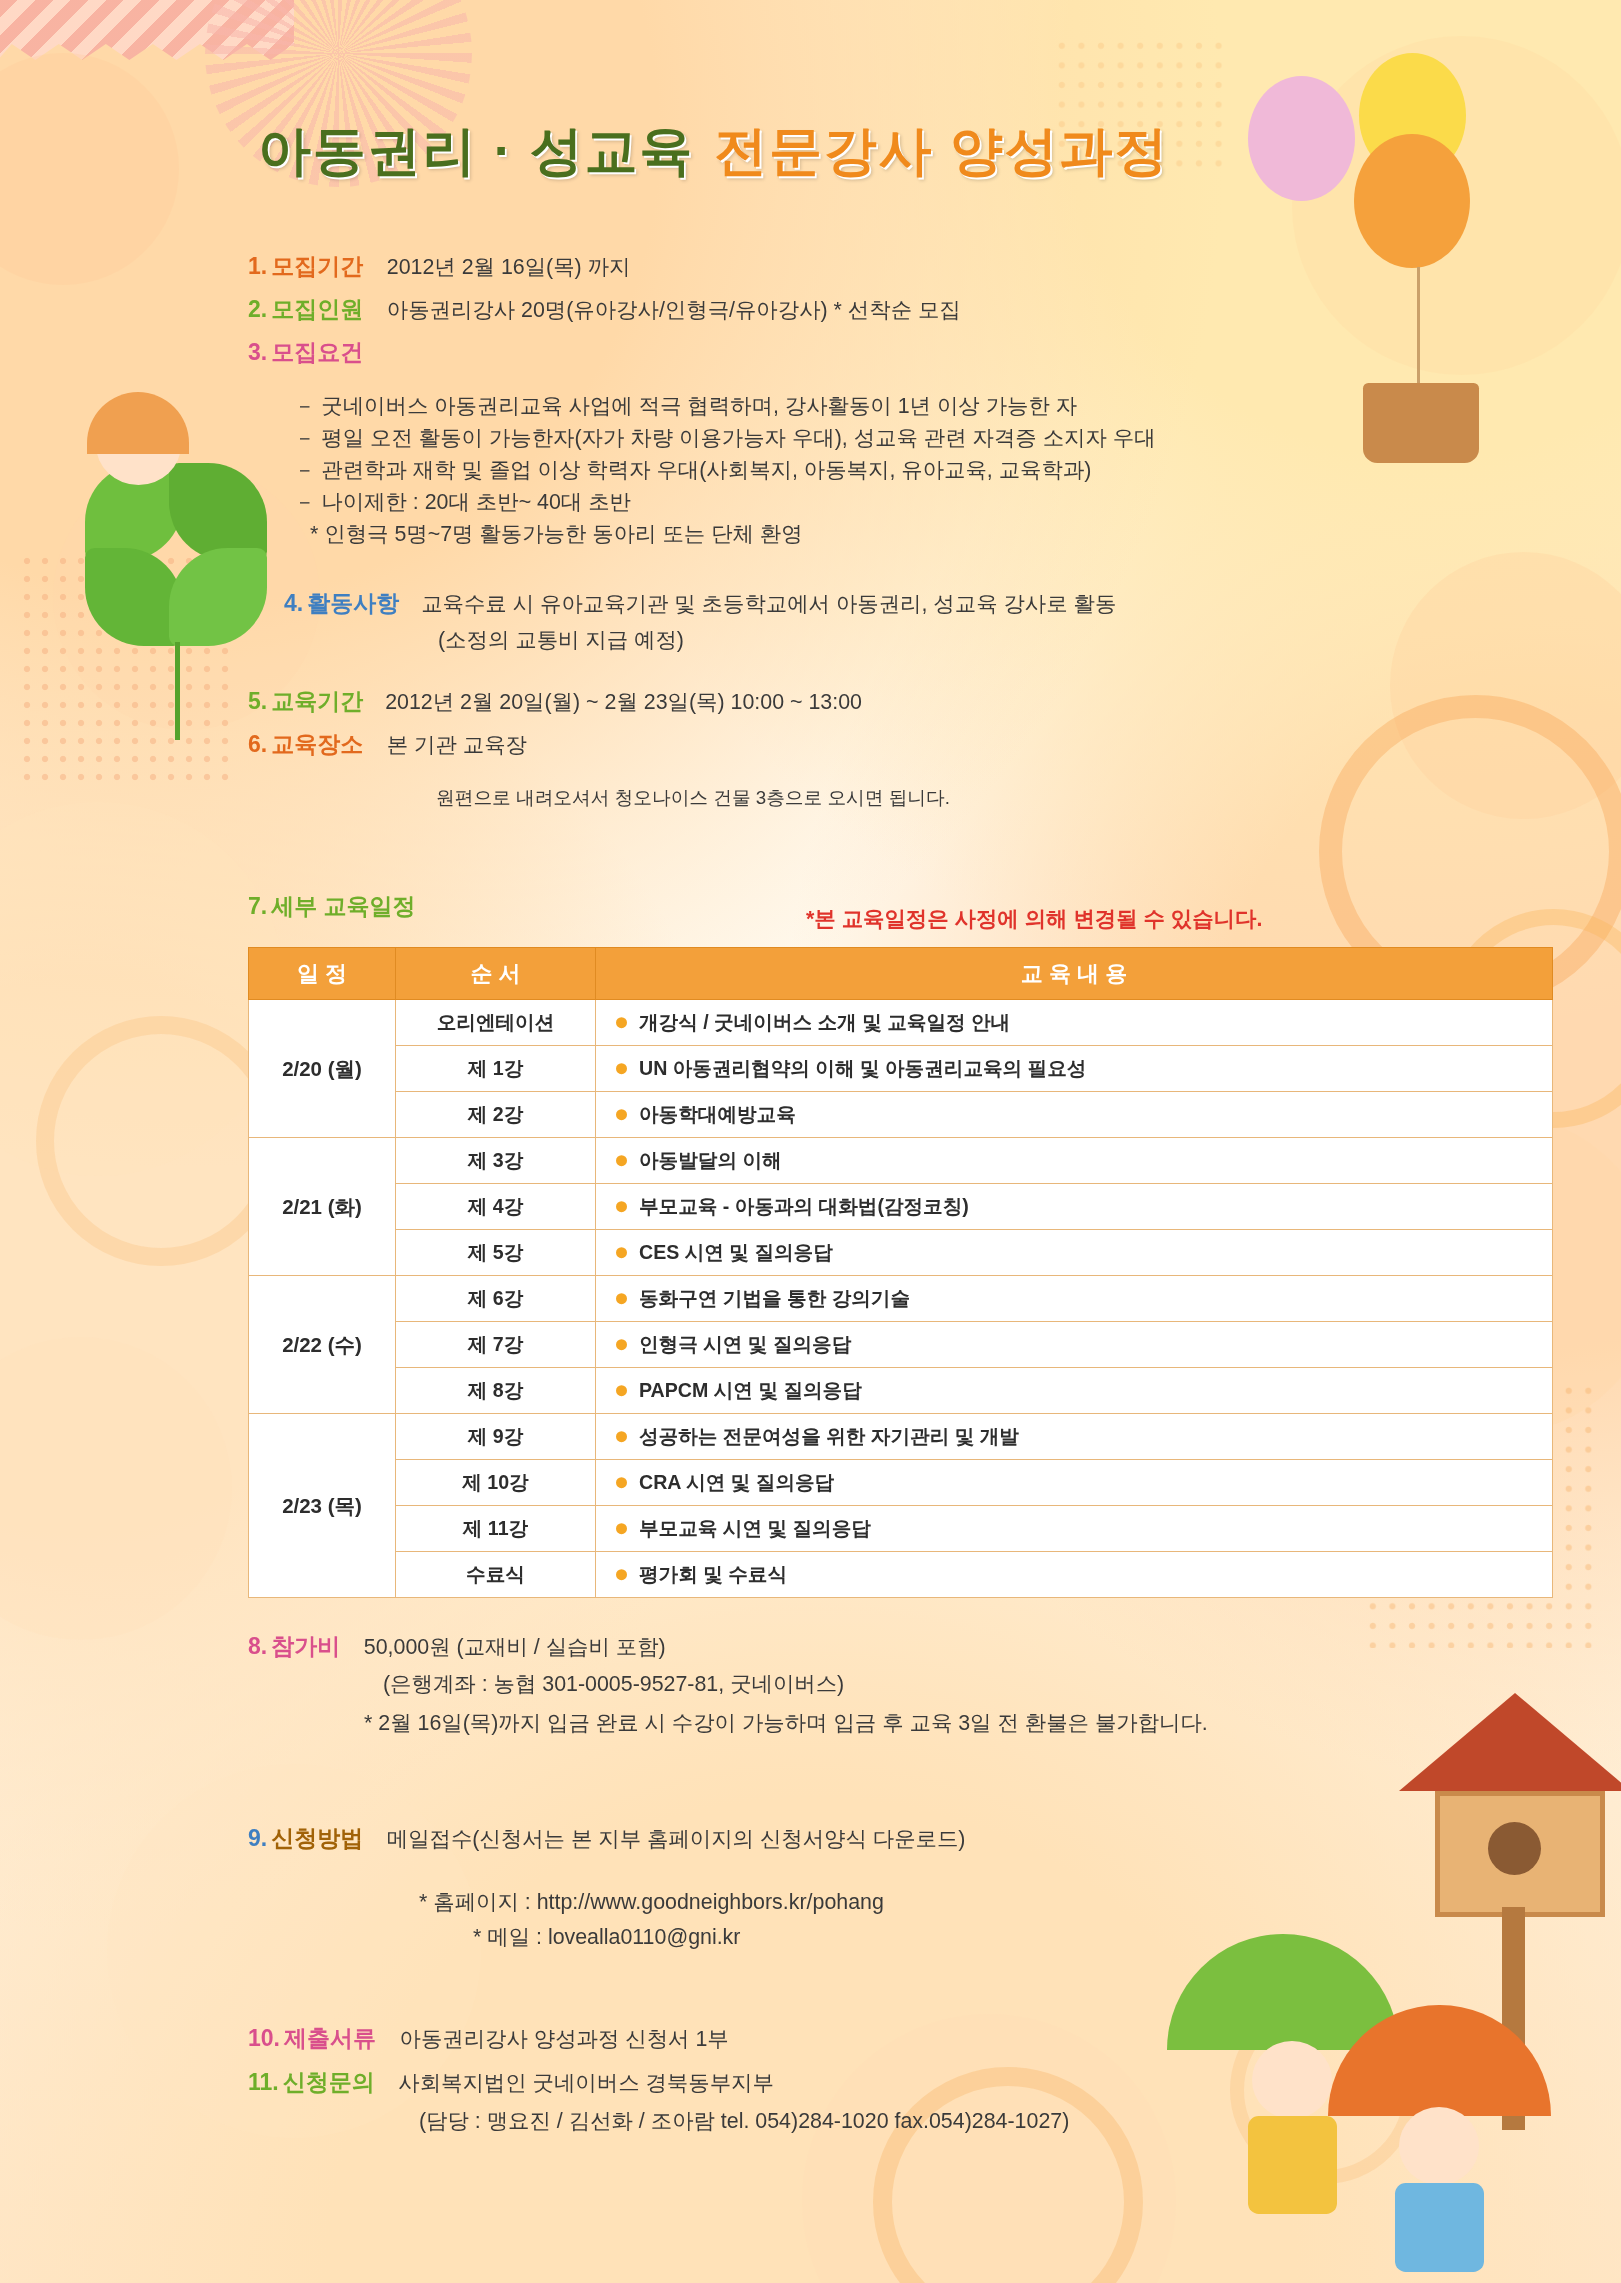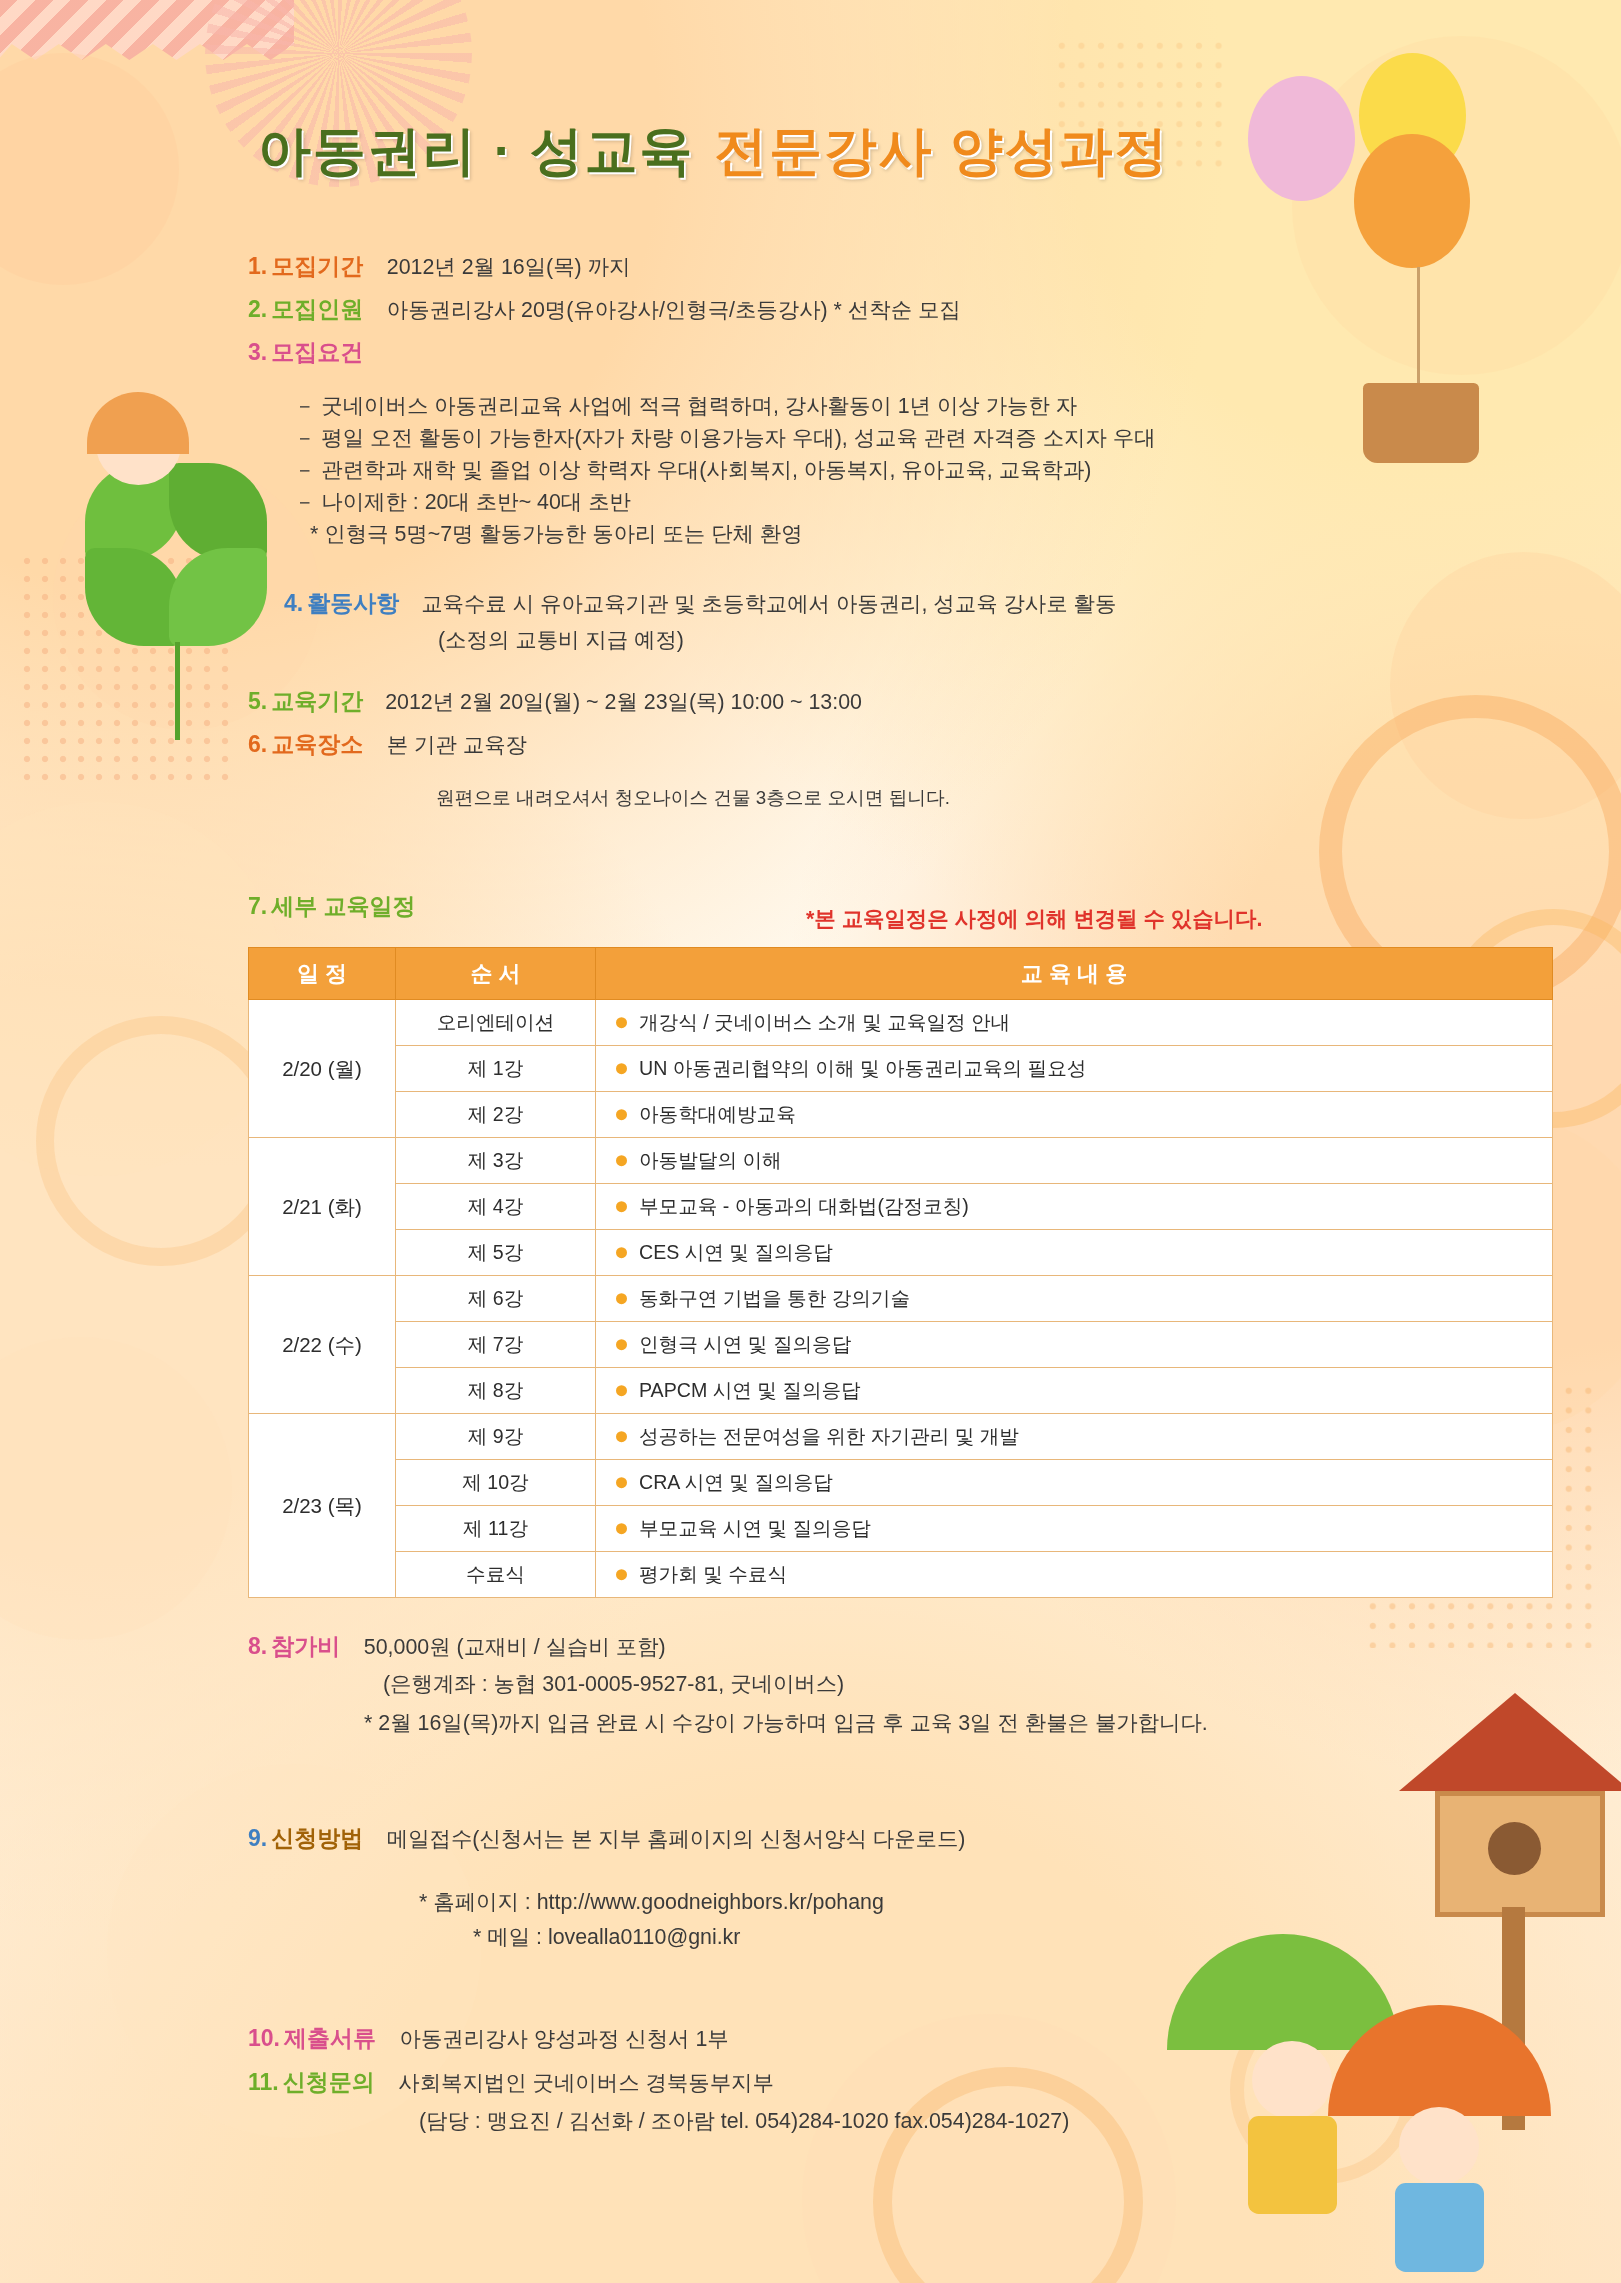--- a/index.html
+++ b/index.html
@@ -44,21 +44,21 @@
   .num-p{color:#d94f8c;font-weight:bold;}
   .num-b{color:#3f7fc1;font-weight:bold;}
   .line{color:#3a3a3a;font-size:21.4px;line-height:1.5;white-space:nowrap;}
   .lbl{font-size:23px;font-weight:bold;white-space:nowrap;}
   .small{font-size:18.7px;color:#3a3a3a;white-space:nowrap;line-height:1.45;}
   
   .tbl{position:absolute;left:248px;top:947px;width:1305px;border-collapse:collapse;}
   .tbl th{background:#f3a03a;color:#fff;font-size:22px;font-weight:bold;
           border:0.9px solid #e08b22;padding:10.7px 0;}
   .tbl td{border:0.9px solid #e8b77a;font-size:19.6px;color:#2d2d2d;padding:9px 0;
-          background:#ffffff;text-align:center;font-weight:normal;}
+          background:#ffffff;text-align:center;font-weight:bold;}
   .tbl td.day{font-size:20.5px;}
   .tbl td.content{text-align:left;padding-left:43px;position:relative;}
   .tbl td.content::before{content:"";position:absolute;left:19.6px;top:50%;transform:translateY(-50%);
           width:11.6px;height:11.6px;border-radius:50%;background:#f5a623;}
   .tbl tr.thick td{border-top:1.8px solid #d08a2e;}
   .note{position:absolute;left:806px;top:904px;color:#e0332b;font-size:21.4px;font-weight:bold;white-space:nowrap;}
 </style>
 </head>
 <body>
 
@@ -124,21 +124,21 @@
 
 <div class="sec" style="left:248px;top:251px;">
   <span class="lbl num">1.</span>
   <span class="lbl" style="color:#e2691d;">모집기간</span>
   <span class="line" style="margin-left:19.6px;">2012년 2월 16일(목) 까지</span>
 </div>
 
 <div class="sec" style="left:248px;top:294px;">
   <span class="lbl num-g">2.</span>
   <span class="lbl" style="color:#6fae2a;">모집인원</span>
-  <span class="line" style="margin-left:19.6px;">아동권리강사 20명(유아강사/인형극/초등강사) * 선착순 모집</span>
+  <span class="line" style="margin-left:19.6px;">아동권리강사 20명(유아강사/인형극/유아강사) * 선착순 모집</span>
 </div>
 
 <div class="sec" style="left:248px;top:337px;">
   <span class="lbl num-p">3.</span>
   <span class="lbl" style="color:#d94f8c;">모집요건</span>
 </div>
 <div class="sec" style="left:294px;top:390px;">
   <div class="line">－ 굿네이버스 아동권리교육 사업에 적극 협력하며, 강사활동이 1년 이상 가능한 자</div>
   <div class="line">－ 평일 오전 활동이 가능한자(자가 차량 이용가능자 우대), 성교육 관련 자격증 소지자 우대</div>
   <div class="line">－ 관련학과 재학 및 졸업 이상 학력자 우대(사회복지, 아동복지, 유아교육, 교육학과)</div>

